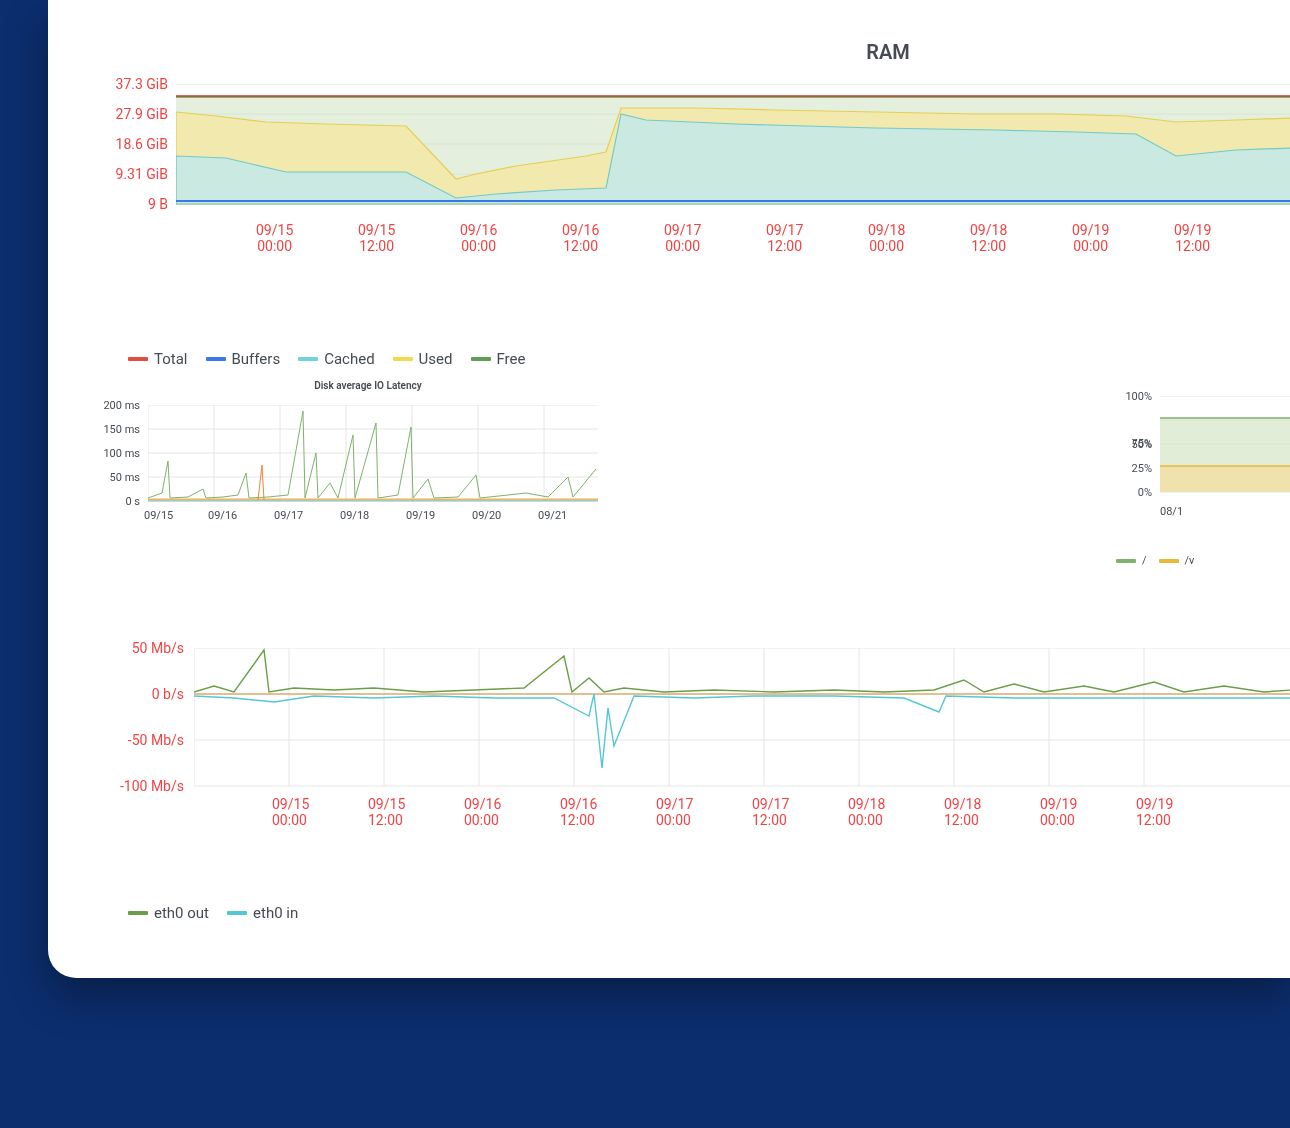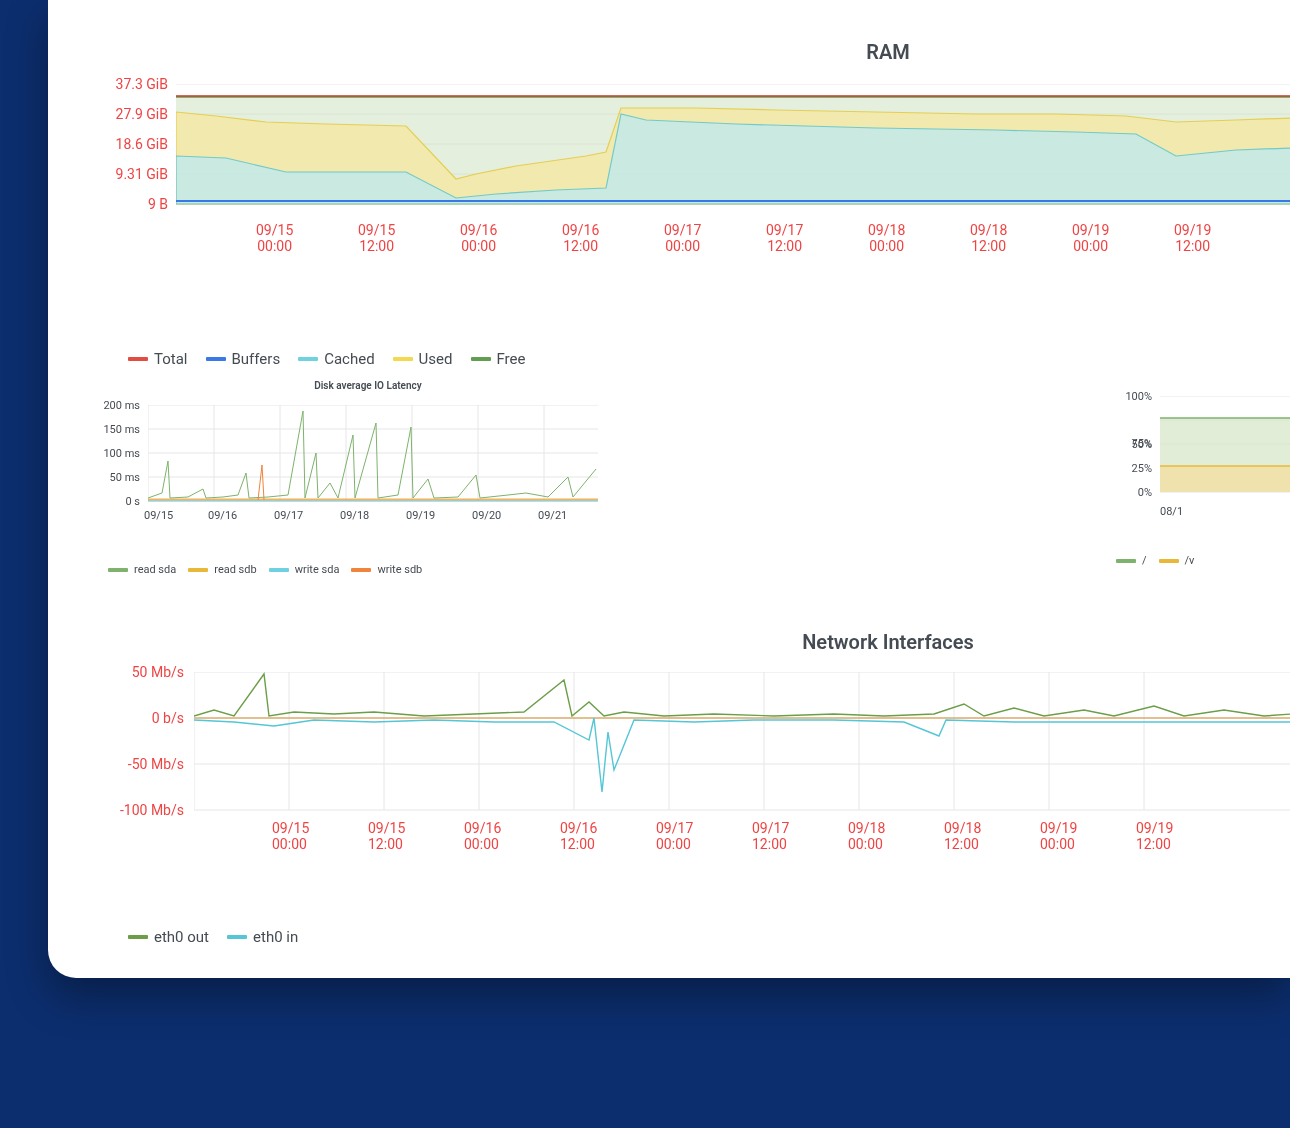--- a/index.html
+++ b/index.html
@@ -176,38 +176,20 @@
       <div style="position:absolute; left:60px; top:104px; width:450px;">
         <span class="axis-label-small" style="position:absolute; left:-4px;">09/15</span>
         <span class="axis-label-small" style="position:absolute; left:60px;">09/16</span>
         <span class="axis-label-small" style="position:absolute; left:126px;">09/17</span>
         <span class="axis-label-small" style="position:absolute; left:192px;">09/18</span>
         <span class="axis-label-small" style="position:absolute; left:258px;">09/19</span>
         <span class="axis-label-small" style="position:absolute; left:324px;">09/20</span>
         <span class="axis-label-small" style="position:absolute; left:390px;">09/21</span>
       </div>
     </div>
-    <div class="legend-small" style="margin-top:28px; margin-left:20px;">
-      <span class="legend-item">
-          <span class="swatch" style="background:#7eb26d;"></span>
-          <span>read sda</span>
-        </span>
-      <span class="legend-item">
-          <span class="swatch" style="background:#eab839;"></span>
-          <span>read sdb</span>
-        </span>
-      <span class="legend-item">
-          <span class="swatch" style="background:#6ed0e0;"></span>
-          <span>write sda</span>
-        </span>
-      <span class="legend-item">
-          <span class="swatch" style="background:#ef843c;"></span>
-          <span>write sdb</span>
-        </span>
-    </div>
   </div>
 
   <div class="panel" style="right:0; top:396px; width:180px;">
     <div style="position:relative; height:130px;">
       <div style="position:absolute; left:0; top:0; width:46px; height:100px;">
         <div class="axis-label-small" style="position:absolute; right:4px; top:-6px;">100%</div>
         <div class="axis-label-small" style="position:absolute; right:4px; top:18px;margin-top:23px;">75%</div>
         <div class="axis-label-small" style="position:absolute; right:4px; top:42px;">50%</div>
         <div class="axis-label-small" style="position:absolute; right:4px; top:66px;">25%</div>
         <div class="axis-label-small" style="position:absolute; right:4px; top:90px;">0%</div>
@@ -235,21 +217,20 @@
           <span>/</span>
         </span>
       <span class="legend-item">
           <span class="swatch" style="background:#eab839;"></span>
           <span>/v</span>
         </span>
     </div>
   </div>
 
   <div class="panel" style="left:40px; top:630px; width:1200px;">
-    <div class="panel-title" style="margin-left:400px;">Network Interfaces</div>
     <div style="position:relative; margin-top:18px; height:200px;">
       <div style="position:absolute; left:0; top:0; width:100px; height:140px;">
         <div class="axis-label" style="position:absolute; right:4px; top:-8px;">50 Mb/s</div>
         <div class="axis-label" style="position:absolute; right:4px; top:38px;">0 b/s</div>
         <div class="axis-label" style="position:absolute; right:4px; top:84px;">-50 Mb/s</div>
         <div class="axis-label" style="position:absolute; right:4px; top:130px;">-100 Mb/s</div>
       </div>
       <svg width="1098" height="140" style="position:absolute; left:106px; top:0;">
         <g class="grid">
           <line x1="0" y1="0" x2="1098" y2="0"></line>

